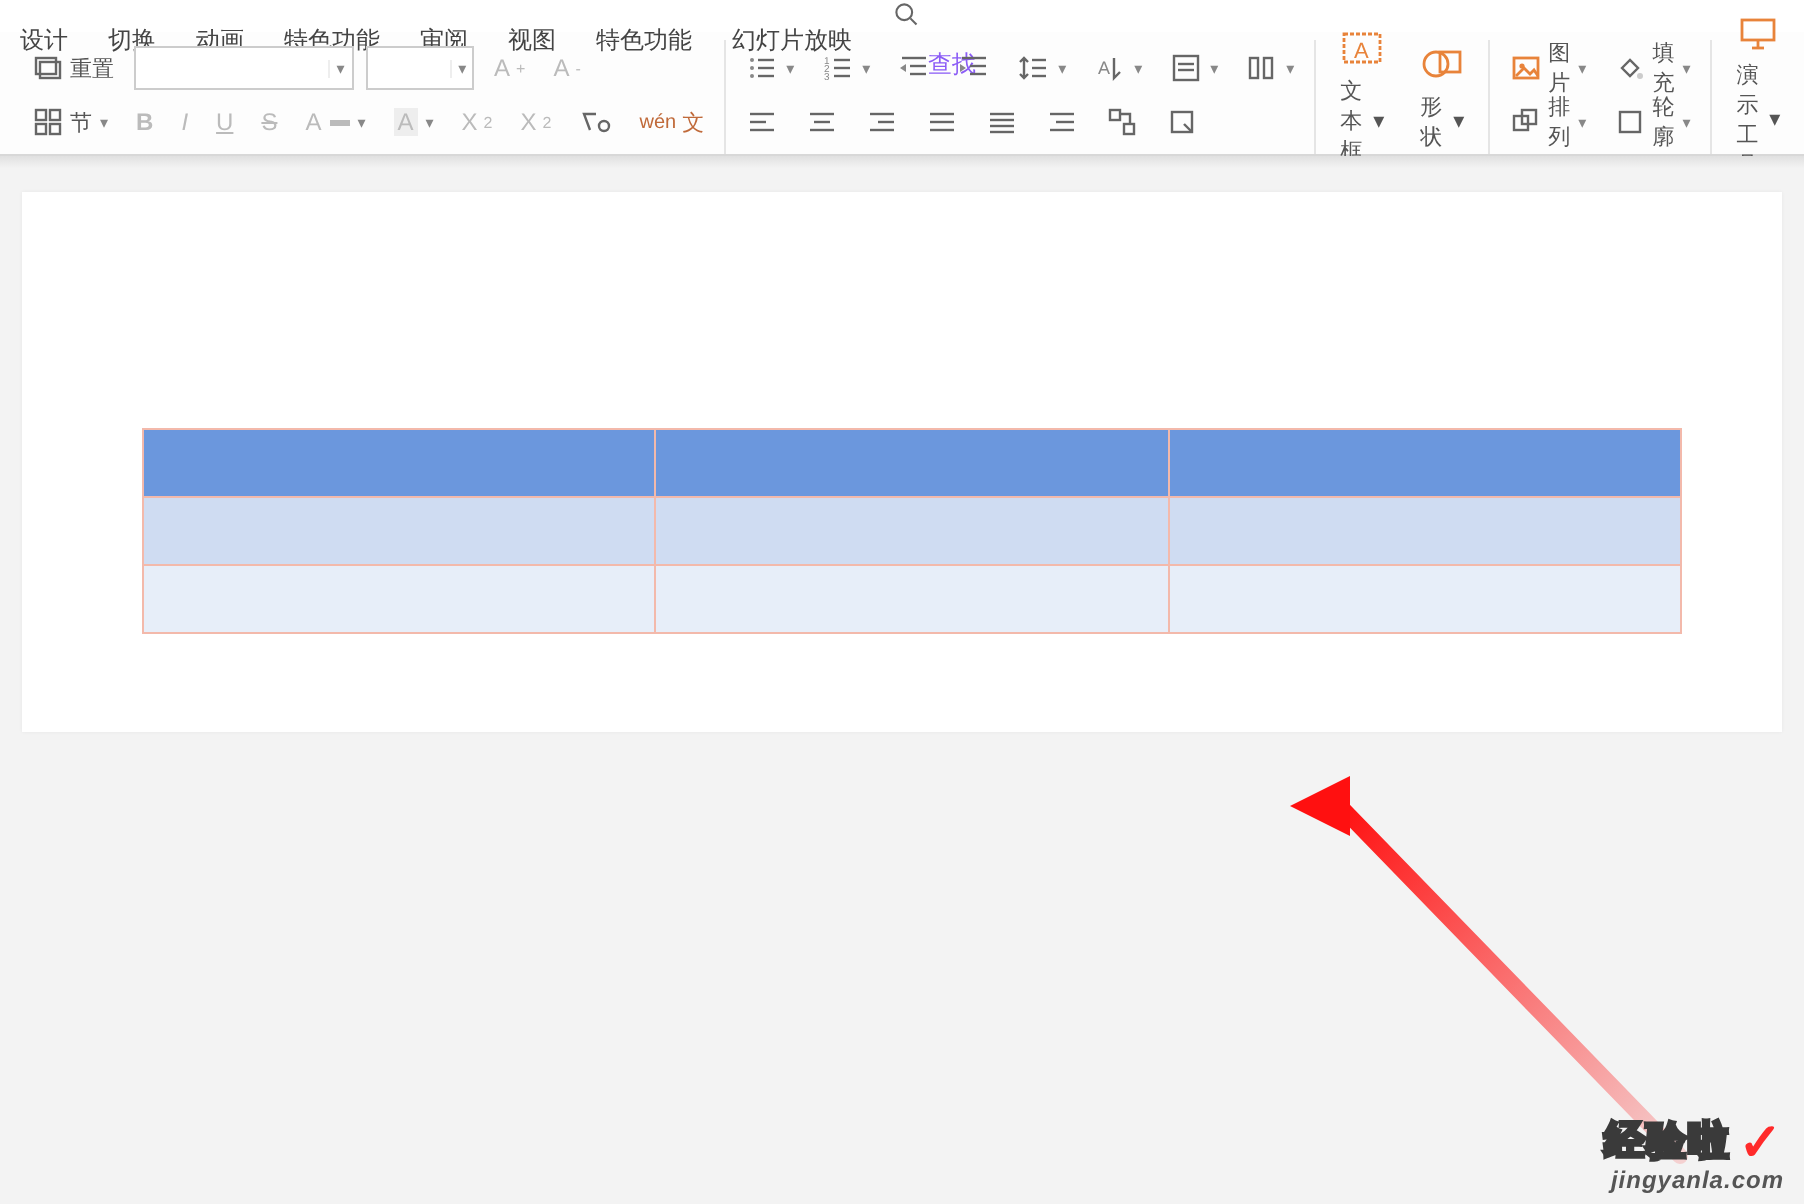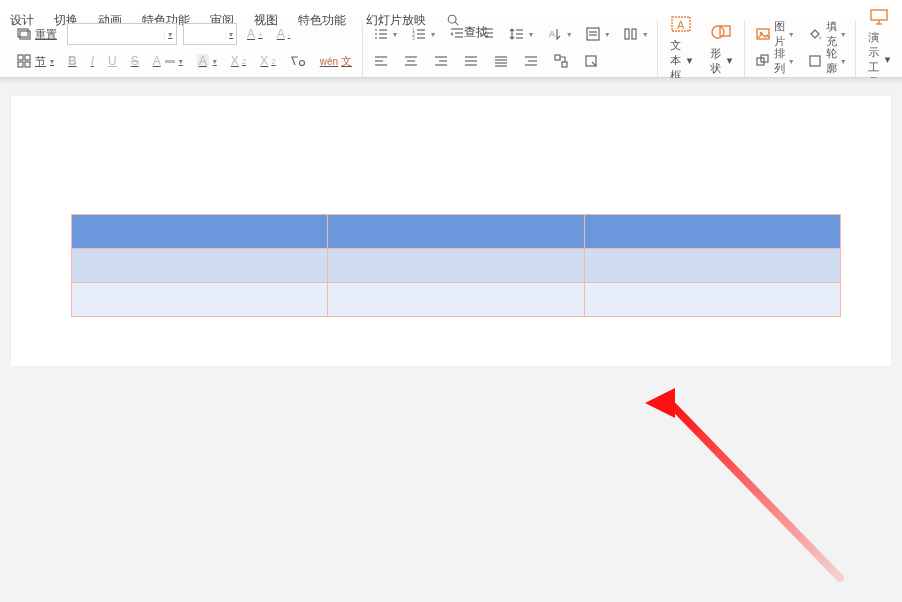--- a/index.html
+++ b/index.html
@@ -16,21 +16,21 @@
   .menubar {
     display: flex;
     align-items: center;
     height: 16px;
     padding-left: 10px;
     gap: 20px;
     color: #444;
     font-size: 12px;
   }
   .menubar span { cursor: default; margin-top: 24px; }
-  .search-menu { display: flex; align-items: center; gap: 4px; color: #404040; }
+  .search-menu { display: flex; gap: 4px; color: #8b5cf6; }
   .toolbar {
     display: flex;
     align-items: stretch;
     height: 62px;
     border-bottom: 1px solid #d8d8d8;
     padding: 4px 0 0 6px;
     background: #fdfdfd;
   }
   .group {
     display: flex;
@@ -116,21 +116,21 @@
     <svg class="ico-sm" viewBox="0 0 16 16">
         <circle cx="7" cy="7" r="4.5" class="stk"></circle>
         <line x1="10.5" y1="10.5" x2="14" y2="14" class="stk"></line>
       </svg>
     <span>查找</span>
   </span>
 </div>
 
 <div class="toolbar">
 
-  <div class="group" style="flex:0 0 auto;text-decoration:underline;">
+  <div class="group" style="flex:0 0 auto;">
     <div class="row">
       <div class="btn">
         <svg class="ico" viewBox="0 0 16 16">
             <rect x="2" y="3" width="10" height="8" class="stk"></rect>
             <rect x="4" y="5" width="10" height="8" class="stk" fill="#fff"></rect>
           </svg>
         <span class="lbl">重置</span>
       </div>
       <div class="combo" style="width:110px">
         <input value="" style="">
@@ -418,13 +418,20 @@
     <defs>
       <linearGradient id="ag" x1="0" y1="0" x2="1" y2="1">
         <stop offset="0%" stop-color="#ff1010"></stop>
         <stop offset="100%" stop-color="#ff1010" stop-opacity="0.15"></stop>
       </linearGradient>
     </defs>
     <polygon points="85,25 115,10 115,40" fill="#ff1010"></polygon>
     <path d="M110 25 L280 200" stroke="url(#ag)" stroke-width="8" stroke-linecap="round"></path>
   </svg>
 
+  <div class="watermark">
+    <div class="wm-top">
+      <span>经验啦</span>
+      <span class="wm-check">✓</span>
+    </div>
+    <div class="wm-bot">jingyanla.com</div>
+  </div>
 </div>
 
 </body></html>

